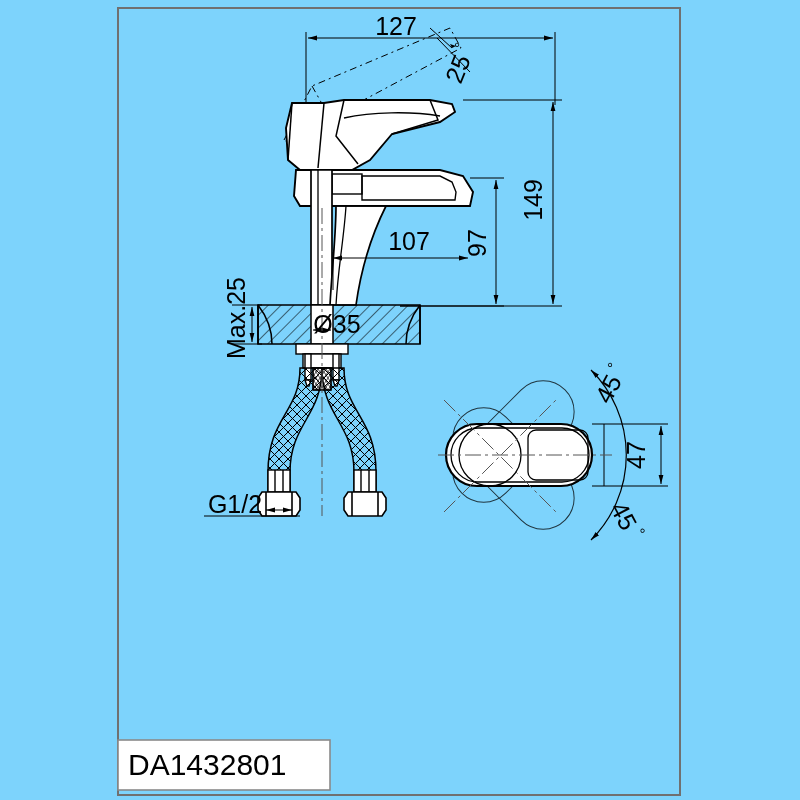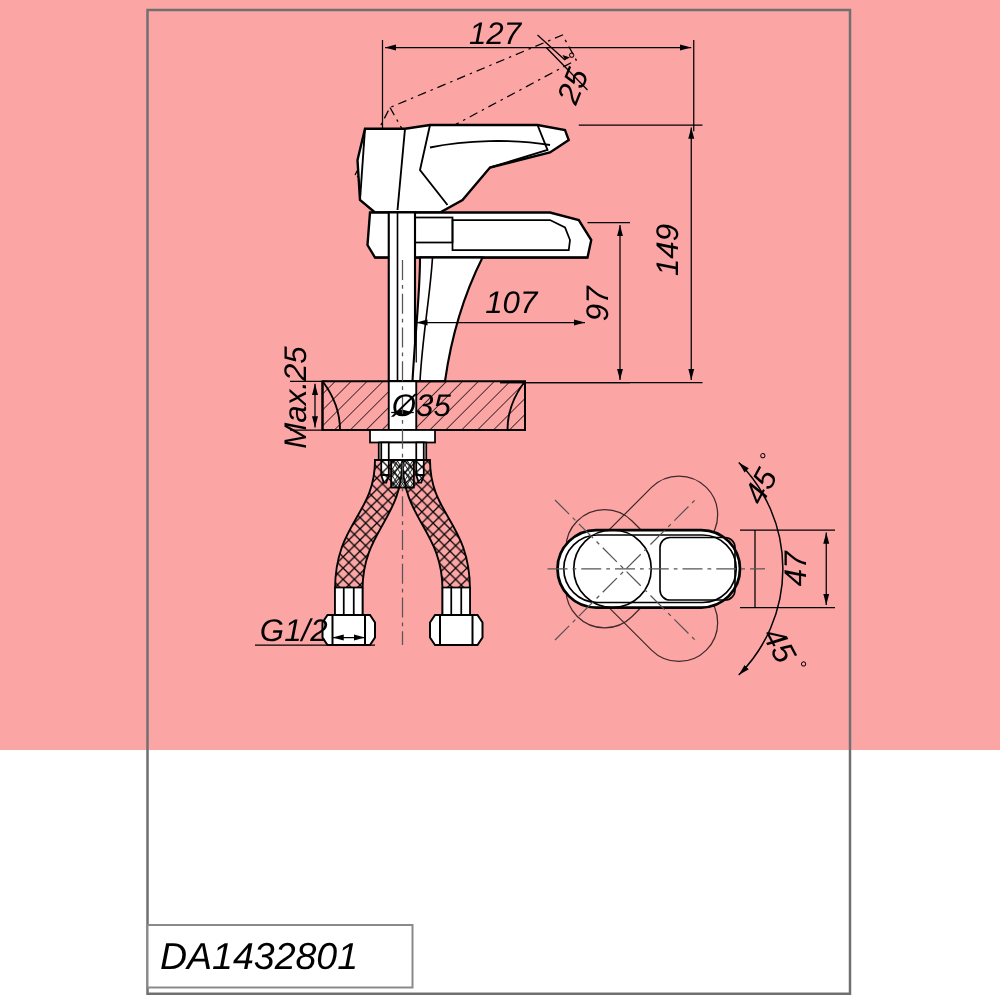--- a/index.html
+++ b/index.html
@@ -8,23 +8,22 @@
     padding: 0;
     background: #ffffff;
     width: 800px;
     height: 800px;
     overflow: hidden;
     font-family: "Liberation Sans", sans-serif;
   }
   #sheet {
     position: relative;
     width: 800px;
-    height: 600px;
-    background: #fca5a5;
-    font-style: italic;
+    height: 800px;
+    background: #7dd3fc;
   }
   #drawing-svg {
     position: absolute;
     top: 0;
     left: 0;
     width: 800px;
     height: 800px;
   }
   .dim-text {
     font-family: "Liberation Sans", sans-serif;

